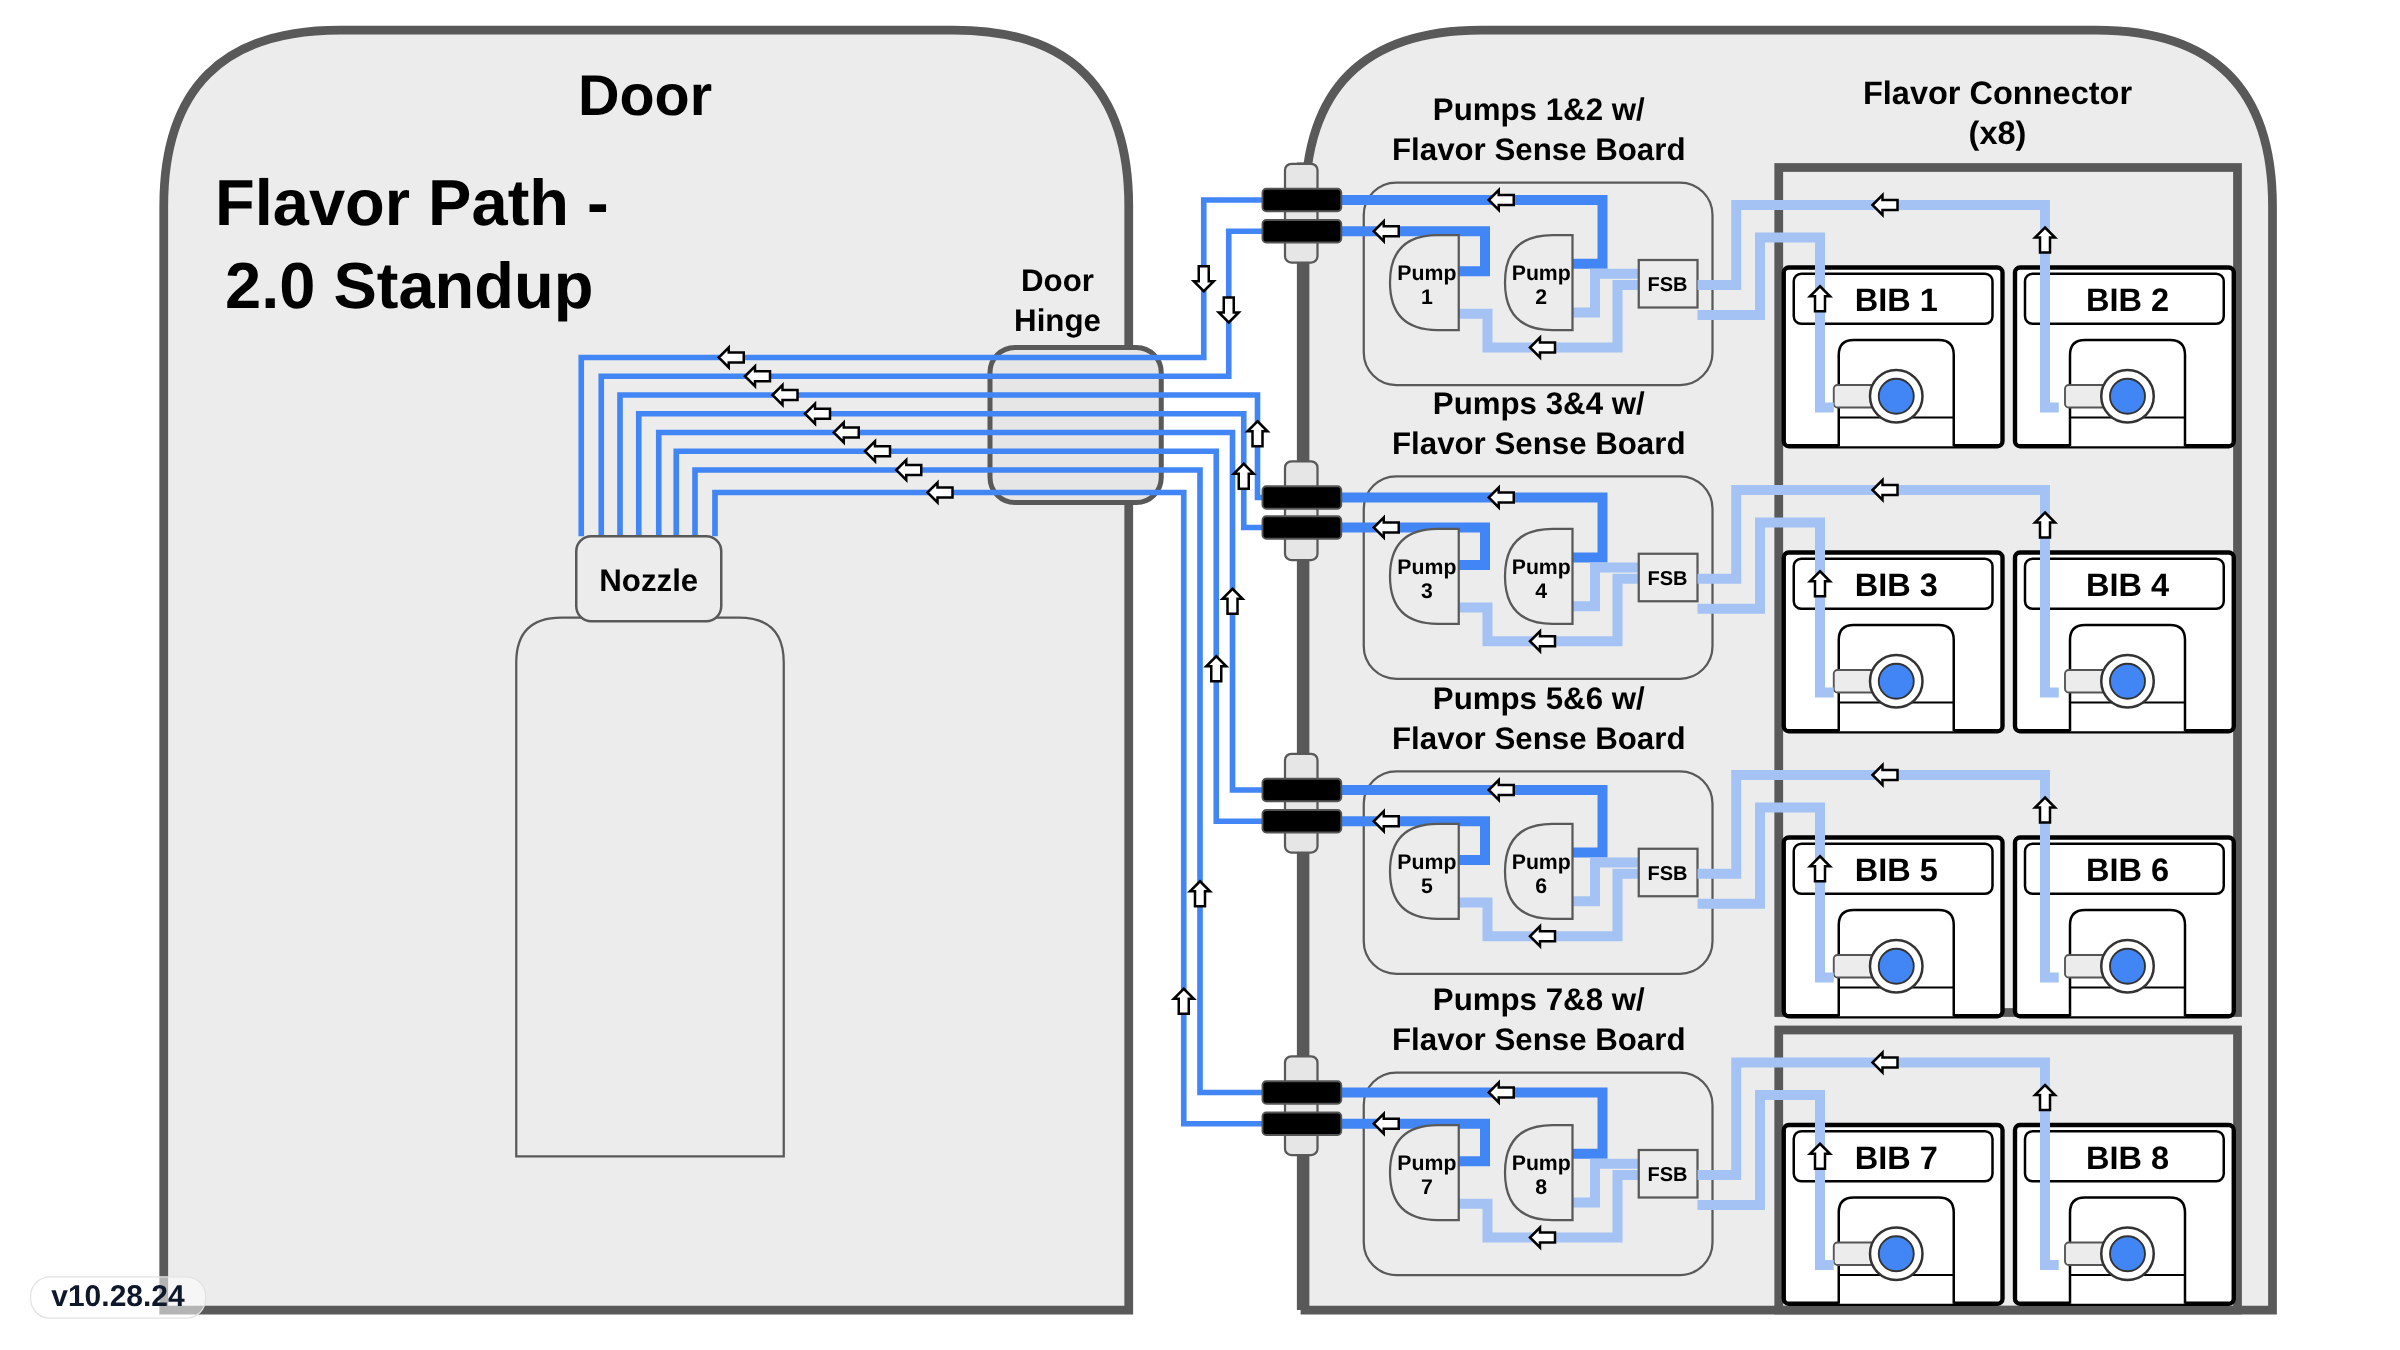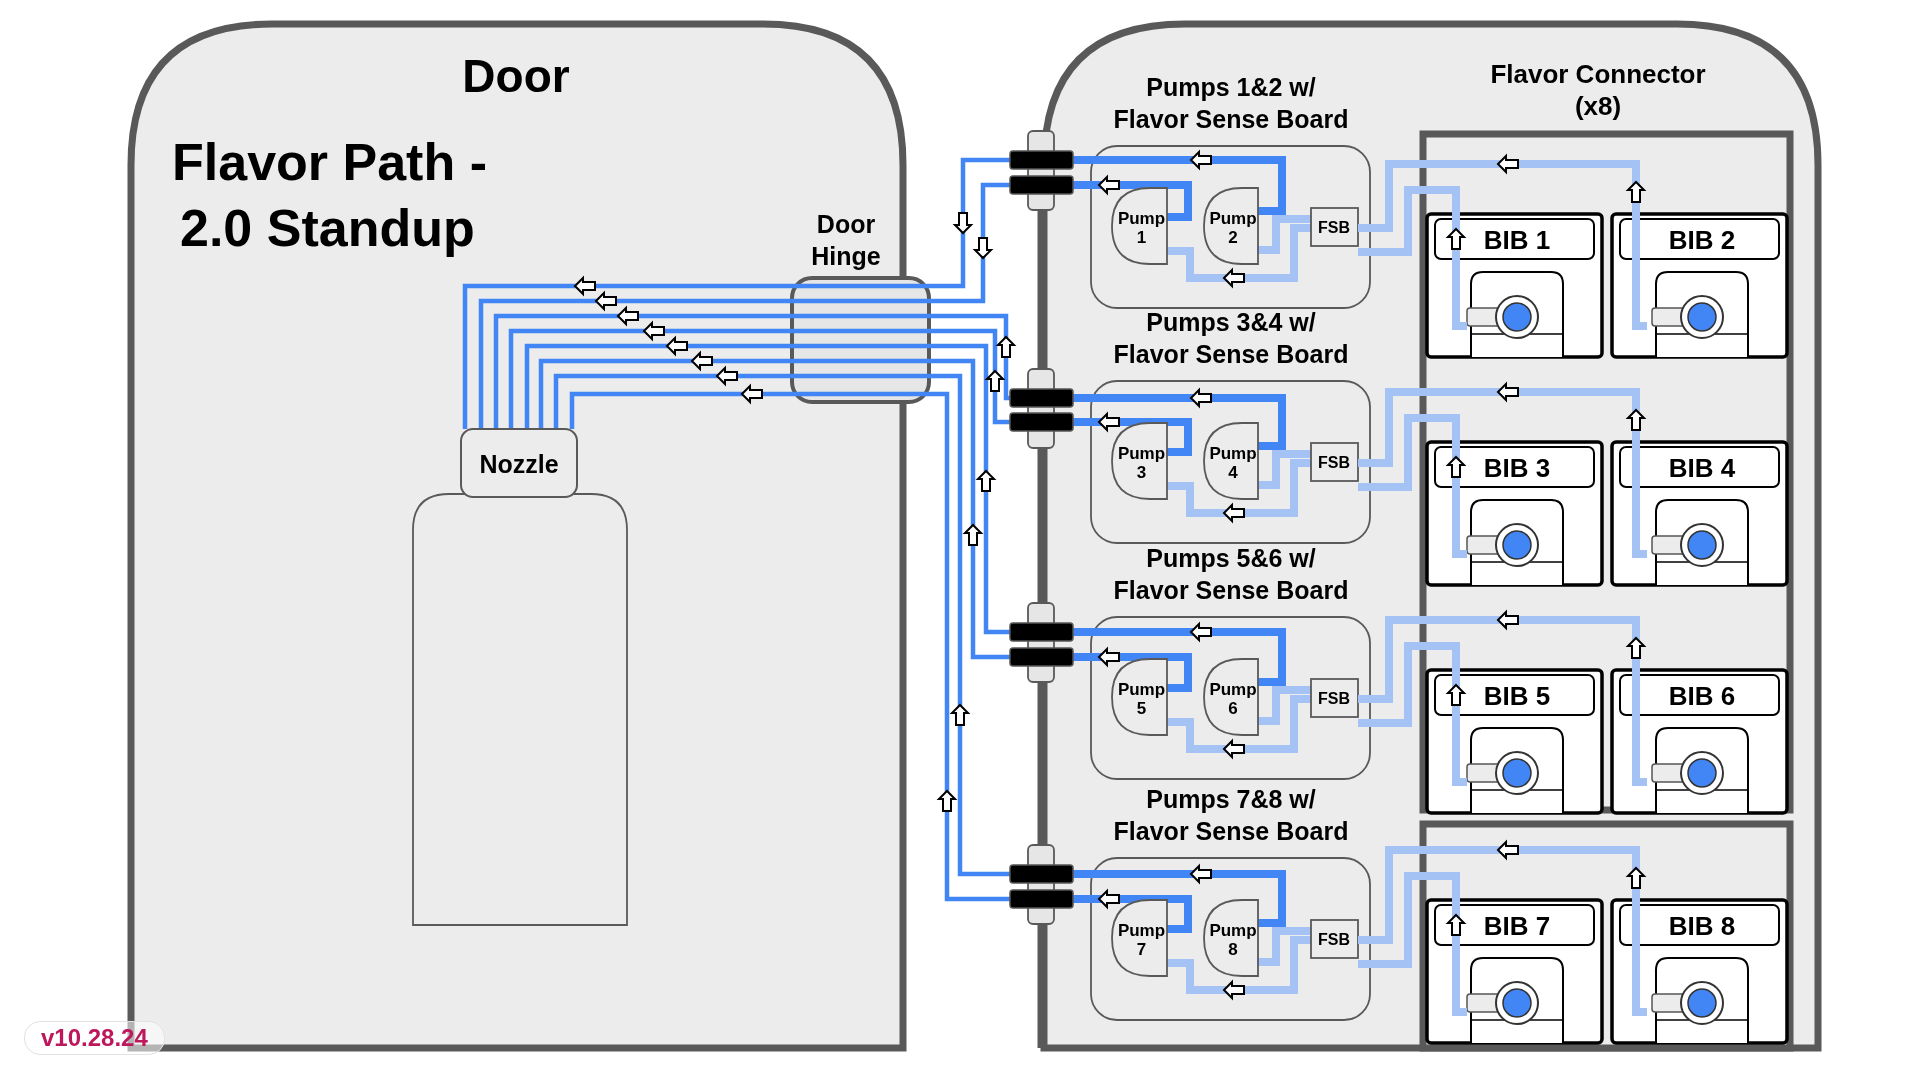--- a/index.html
+++ b/index.html
@@ -1,19 +1,19 @@
 <!DOCTYPE html>
 <html><head>
 <meta charset="utf-8">
 <style>
   html,body{margin:0;padding:0;background:#ffffff;}
   body{width:1920px;height:1080px;position:relative;overflow:hidden;font-family:"Liberation Sans",sans-serif;}
   #diagram{position:absolute;left:0;top:0;width:1920px;height:1080px;}
   .lbl{font-family:"Liberation Sans",sans-serif;font-weight:bold;fill:#000;}
-  .version{position:absolute;left:24px;top:1021px;height:32px;padding:0 16px;border:1.5px solid #e2e2e2;border-radius:16px;background:rgba(255,255,255,0.55);color:#be185d;font-family:"Liberation Sans",sans-serif;font-weight:bold;font-size:24px;line-height:32px;}
+  .version{position:absolute;left:24px;top:1021px;height:32px;padding:0 16px;border:1.5px solid #e2e2e2;border-radius:16px;background:rgba(255,255,255,0.55);color:#0f172a;font-family:"Liberation Sans",sans-serif;font-weight:bold;font-size:24px;line-height:32px;}
 </style>
 </head>
 <body>
 
 <svg id="diagram" viewBox="0 0 1920 1080" xmlns="http://www.w3.org/2000/svg">
   <defs>
     <g id="arrow-left">
       <path d="M-10,0 L-2,-8 L-2,-4 L10,-4 L10,4 L-2,4 L-2,8 Z" fill="#fff" stroke="#000" stroke-width="2" stroke-linejoin="miter"></path>
     </g>
     <g id="arrow-up">

